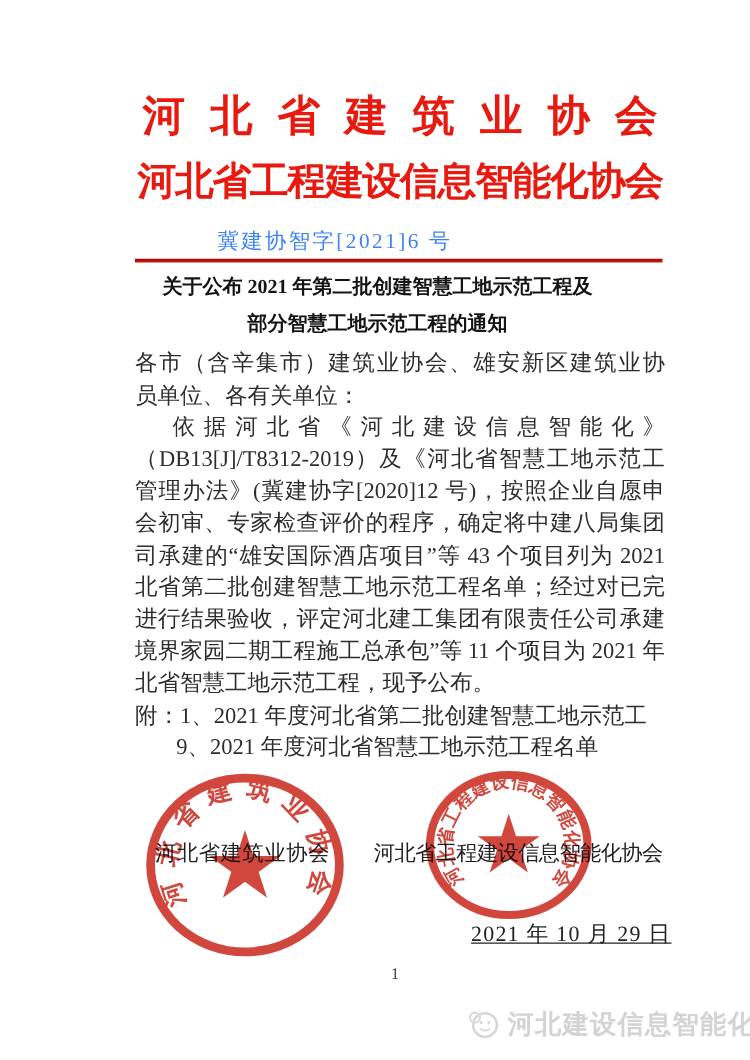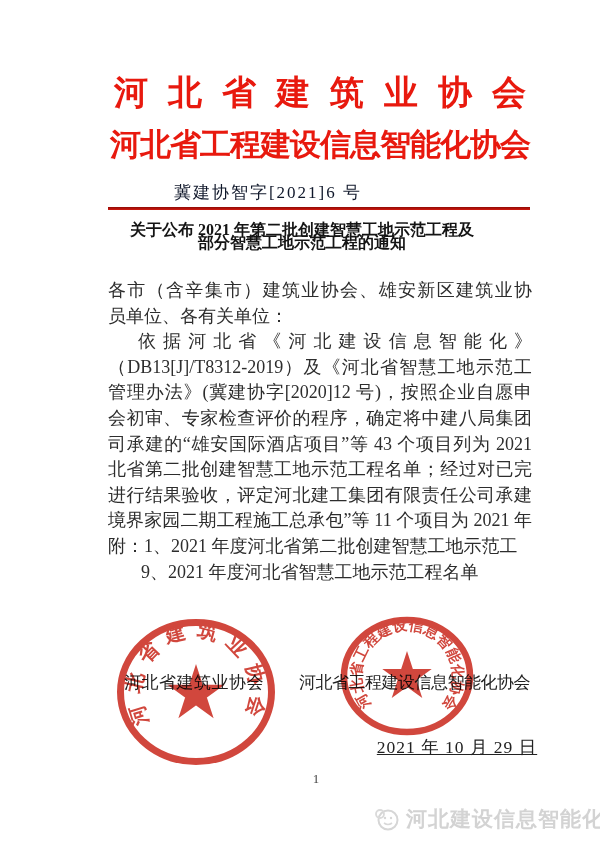--- a/index.html
+++ b/index.html
@@ -13,33 +13,33 @@
     font-size:34px;font-weight:bold;color:#e8190e;
     letter-spacing:20px;padding-left:20px;box-sizing:border-box;white-space:nowrap;
   }
   .org2{
     position:absolute;top:124px;left:0;width:600px;text-align:center;
     font-size:31px;font-weight:bold;color:#e8190e;
     letter-spacing:-1px;white-space:nowrap;
   }
   .docnum{
     position:absolute;top:181px;left:0;width:496px;text-align:center;
-    font-size:17px;color:#0f172a;letter-spacing:2px;
+    font-size:17px;color:#3b82f6;letter-spacing:2px;
   }
   .redrule{
     position:absolute;top:207px;left:88px;width:422px;height:3px;
     background:linear-gradient(#8f0b06,#d11a10);
   }
   
   .title-line{
     position:absolute;left:0;width:564px;text-align:center;
     font-size:16px;font-weight:bold;color:#141414;line-height:30px;font-family:Liberation Serif, serif;
   }
   .title-1{top:215px;}
-  .title-2{top:228px;}
+  .title-2{top:245px;}
   
   .textflow{
     position:absolute;top:278px;left:88px;width:424px;
     font-size:18px;color:#2d2d2d;
   }
   .tl{
     height:25.6px;line-height:25.6px;white-space:nowrap;
     text-align:justify;text-align-last:justify;white-space:normal;overflow:hidden;
   }
   .tl.left{text-align:left;text-align-last:left;}
@@ -89,20 +89,21 @@
     <div class="tl">各市（含辛集市）建筑业协会、雄安新区建筑业协会、各会</div>
     <div class="tl left">员单位、各有关单位：</div>
     <div class="tl indent">依据河北省《河北建设信息智能化》</div>
     <div class="tl">（DB13[J]/T8312-2019）及《河北省智慧工地示范工程评价</div>
     <div class="tl">管理办法》(冀建协字[2020]12 号)，按照企业自愿申报、协</div>
     <div class="tl">会初审、专家检查评价的程序，确定将中建八局集团有限公</div>
     <div class="tl">司承建的“雄安国际酒店项目”等 43 个项目列为 2021 年度河</div>
     <div class="tl">北省第二批创建智慧工地示范工程名单；经过对已完工项目</div>
     <div class="tl">进行结果验收，评定河北建工集团有限责任公司承建的“海</div>
     <div class="tl">境界家园二期工程施工总承包”等 11 个项目为 2021 年度河</div>
+    <div class="tl left">北省智慧工地示范工程，现予公布。</div>
     <div class="tl left">附：1、2021 年度河北省第二批创建智慧工地示范工程名单</div>
     <div class="tl left indent2">9、2021 年度河北省智慧工地示范工程名单</div>
   </div>
 
   <div class="sig sig-left">河北省建筑业协会</div>
   <div class="sig sig-right">河北省工程建设信息智能化协会</div>
 
   <svg class="seal seal-left" width="160" height="150" viewBox="0 0 160 150">
     <ellipse cx="80" cy="74" rx="75.5" ry="69.5" fill="none" stroke="#cd372c" stroke-width="7"></ellipse>
     <path id="arcL" d="M 34.9,105.6 A 55,55 0 1 1 125.1,105.5" fill="none"></path>

